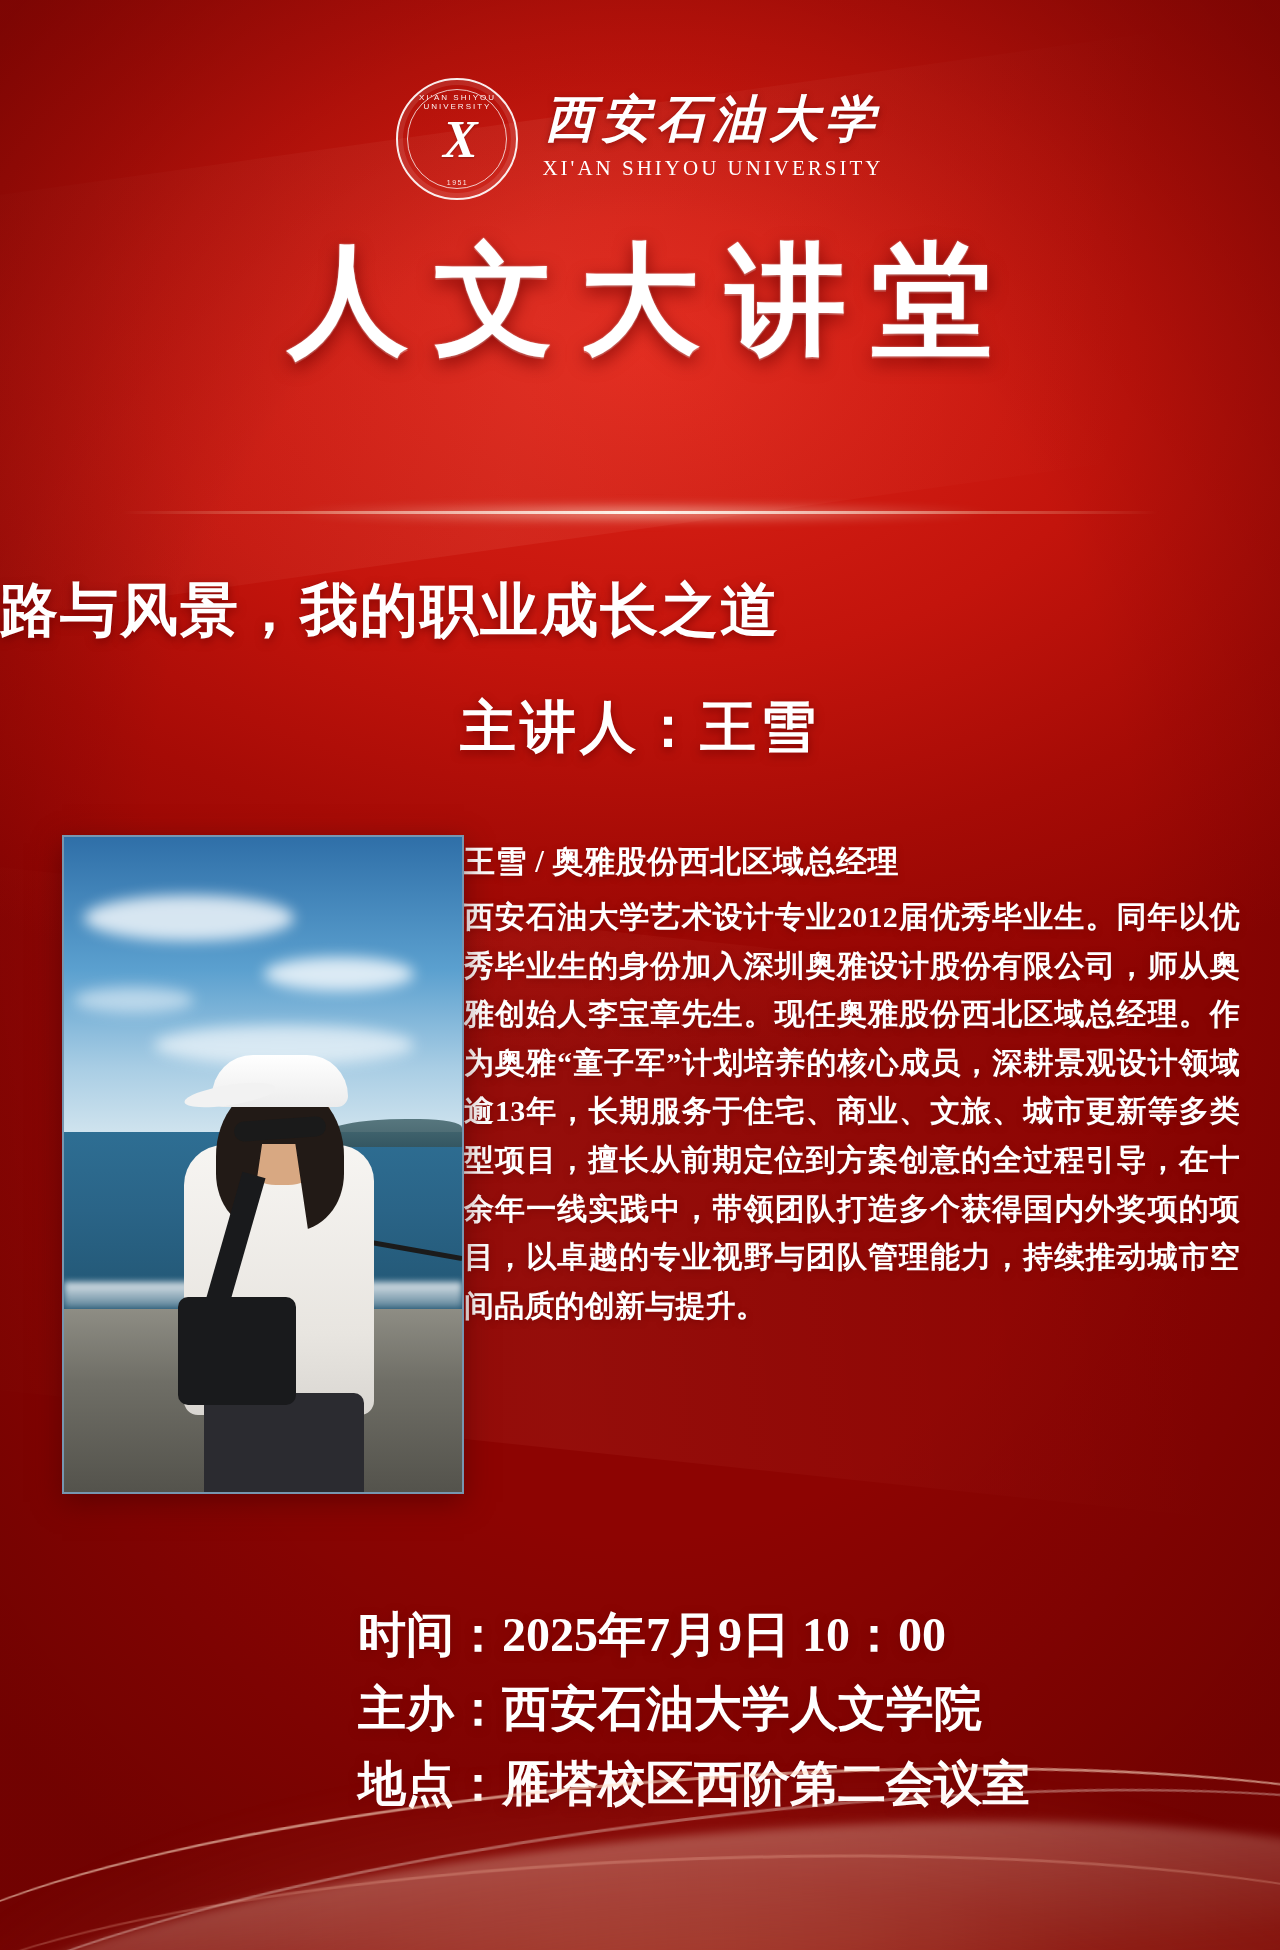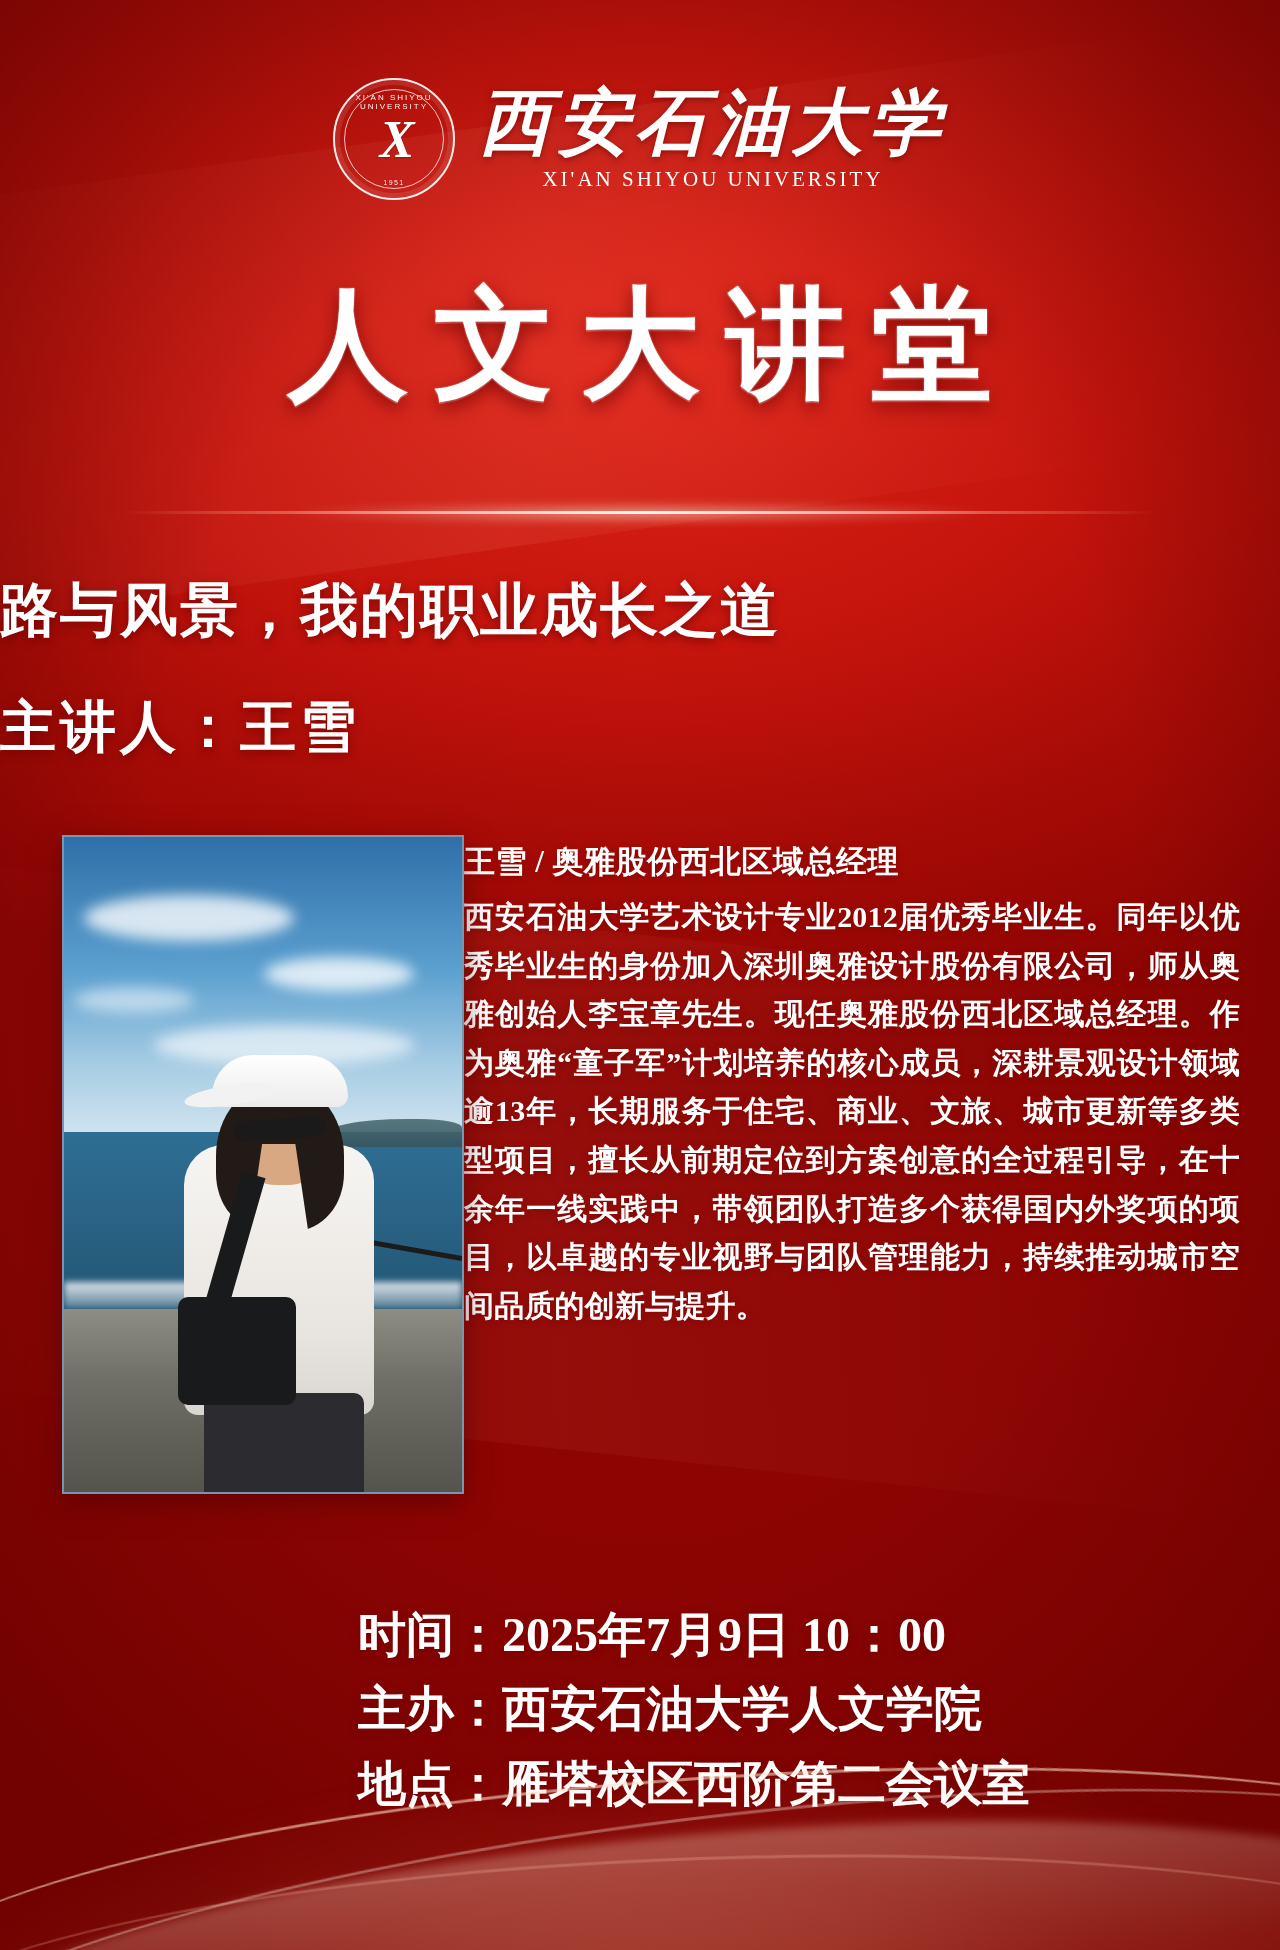--- a/index.html
+++ b/index.html
@@ -107,22 +107,22 @@
     font-size: 7px;
     color: rgba(255,255,255,0.9);
     letter-spacing: 1.4px;
   }
   .logo-text {
     display: flex;
     flex-direction: column;
     align-items: center;
   }
   .logo-cn {
-    font-family: Liberation Serif, serif;
-    font-size: 72px;
+    font-family: Liberation Mono, monospace;
+    font-size: 50px;
     font-weight: 700;
     font-style: italic;
     color: #ffffff;
     letter-spacing: 6px;
     line-height: 1;
     text-shadow: 0 2px 6px rgba(90,0,0,0.55);
   }
   .logo-en {
     margin-top: 8px;
     font-family: "Liberation Serif", serif;
@@ -143,21 +143,20 @@
     font-size: 120px;
     font-weight: 700;
     color: #ffffff;
     letter-spacing: 26px;
     text-indent: 26px;
     line-height: 1.1;
     text-shadow:
       0 0 2px rgba(255,255,255,0.6),
       0 6px 18px rgba(110,0,0,0.8),
       0 2px 0 rgba(255,210,200,0.35);
-    margin-top: 44px;
   }
   .sub-title {
     position: absolute;
     left: 0;
     right: 0;
     top: 405px;
     text-align: center;
     font-family: "Liberation Serif", serif;
     font-size: 53px;
     font-weight: 700;
@@ -208,21 +207,21 @@
     font-weight: 700;
     color: #ffffff;
     letter-spacing: 2px;
     text-shadow: 0 3px 10px rgba(110,0,0,0.75);
   }
   .speaker-line {
     position: absolute;
     left: 0;
     right: 0;
     top: 690px;
-    text-align: left;
+    text-align: center;
     font-family: "Liberation Serif", serif;
     font-size: 56px;
     font-weight: 700;
     color: #ffffff;
     letter-spacing: 4px;
     text-shadow: 0 3px 10px rgba(110,0,0,0.75);
   }
 
   
   .content-row {

